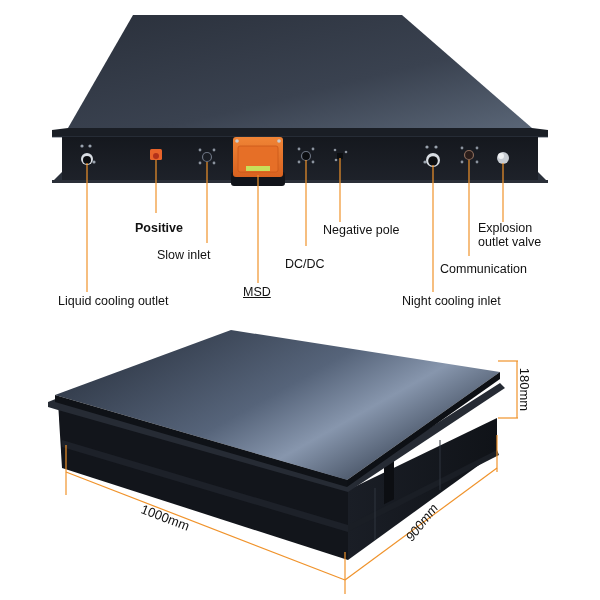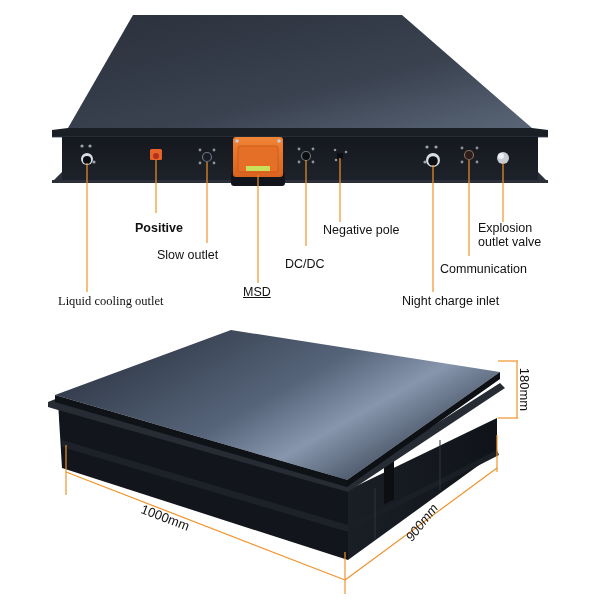--- a/index.html
+++ b/index.html
@@ -162,25 +162,25 @@
     <line x1="66" y1="445" x2="66" y2="495"></line>
     <line x1="66" y1="472" x2="345" y2="580"></line>
     <line x1="345" y1="552" x2="345" y2="594"></line>
 
     <line x1="345" y1="580" x2="497" y2="468"></line>
     <line x1="497" y1="435" x2="497" y2="472"></line>
   </g>
 </svg>
 
 <div class="label" style="left:135px; top:221px;font-weight:bold;">Positive</div>
-<div class="label" style="left:157px; top:248px;">Slow outlet</div>
+<div class="label" style="left:157px; top:248px;">Slow inlet</div>
 <div class="label" style="left:243px; top:285px;text-decoration:underline;">MSD</div>
 <div class="label" style="left:285px; top:250px;margin-top:7px;">DC/DC</div>
 <div class="label" style="left:323px; top:223px;">Negative pole</div>
 <div class="label" style="left:478px; top:221px;">Explosion</div>
 <div class="label" style="left:478px; top:235px;">outlet valve</div>
 <div class="label" style="left:440px; top:262px;">Communication</div>
-<div class="label" style="left:58px; top:294px;font-family:Liberation Serif, serif;">Liquid cooling outlet</div>
-<div class="label" style="left:402px; top:294px;">Night charge inlet</div>
+<div class="label" style="left:58px; top:294px;">Liquid cooling outlet</div>
+<div class="label" style="left:402px; top:294px;">Night cooling inlet</div>
 
 <div class="dim" style="left:503px; top:382px; transform:rotate(90deg); transform-origin:center;">180mm</div>
 <div class="dim" style="left:140px; top:510px; transform:rotate(21deg);">1000mm</div>
 <div class="dim" style="left:400px; top:515px; transform:rotate(-52deg); font-style:italic;">900mm</div>
 
 </body></html>

